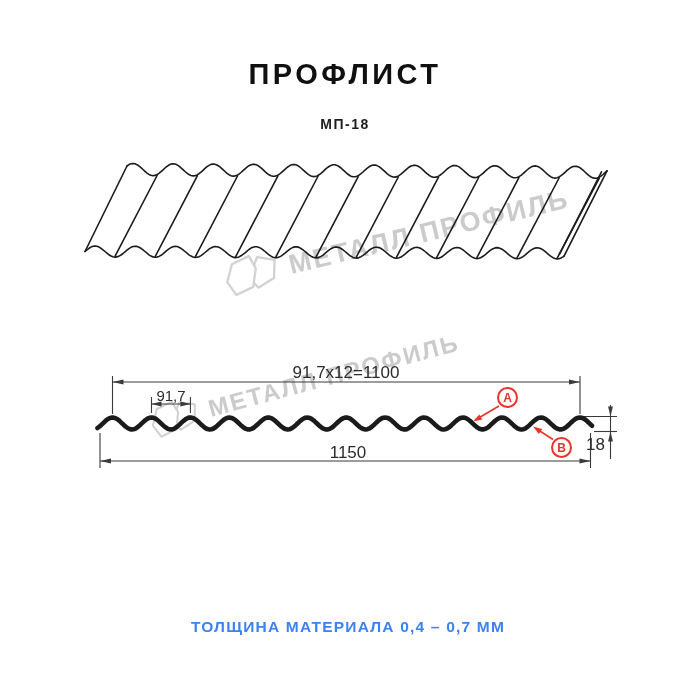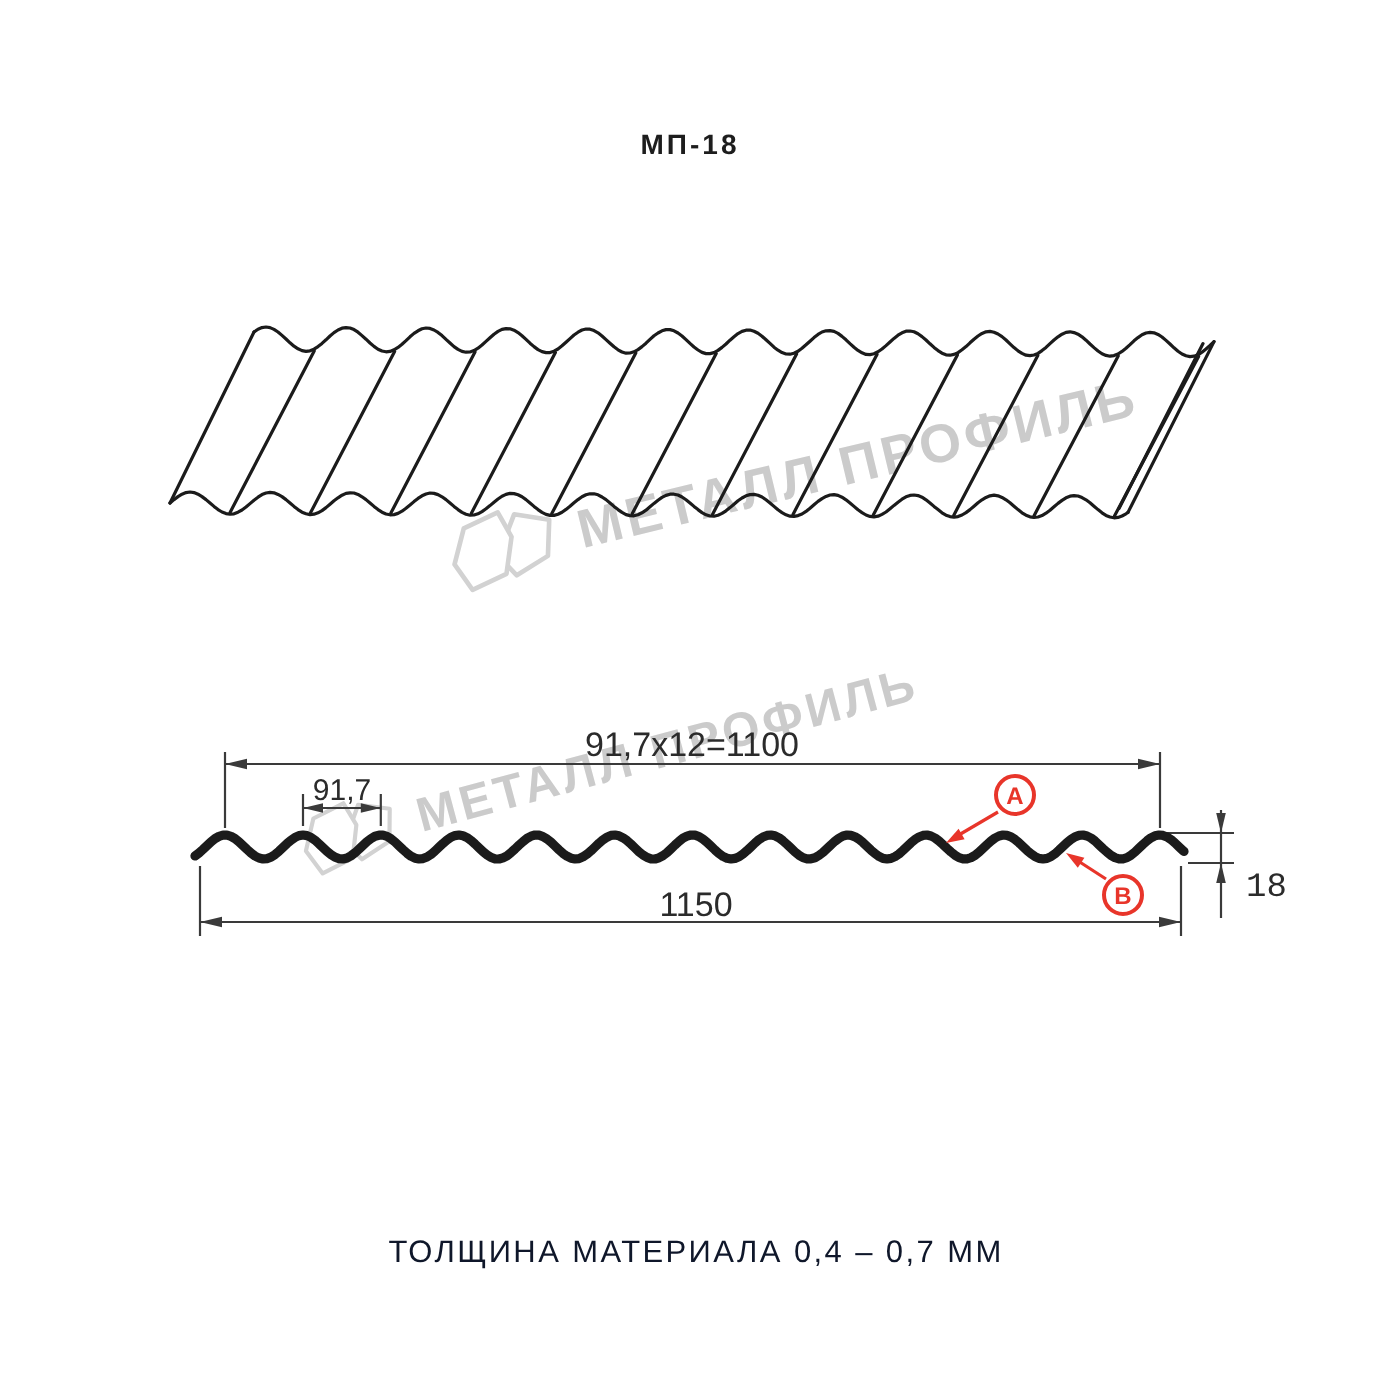--- a/index.html
+++ b/index.html
@@ -9,61 +9,62 @@
   }
   .abs{position:absolute;}
   
   #header{left:0;top:58px;width:690px;text-align:center;}
   #title{
     font-size:29px;font-weight:800;letter-spacing:3.5px;color:#101010;
     margin:0;line-height:32px;
   }
   #subtitle{
     font-size:14px;font-weight:700;letter-spacing:1.5px;color:#1d1d1d;
-    margin:6px 0 0 0;line-height:16px;
+    margin:26px 0 0 0;line-height:16px;
   }
   
   .wm{
     display:flex;align-items:center;gap:9px;white-space:nowrap;
     color:#cbcbcb;font-weight:700;z-index:1;
   }
   .wm .wm-text{letter-spacing:2px;}
   #wm1{left:224px;top:258px;transform:rotate(-13.5deg);transform-origin:0 50%;font-size:27px;}
   #wm2{left:150px;top:404px;transform:rotate(-15deg);transform-origin:0 50%;font-size:24px;}
   .wm svg{flex:0 0 auto;}
   
   #diagram{left:0;top:0;z-index:2;}
   
   .dim{
     z-index:3;color:#2b2b2b;font-size:17px;font-weight:400;white-space:nowrap;
   }
   .center{transform:translateX(-50%);}
   #dim-top{left:346px;top:363px;}
   #dim-pitch{left:171px;top:387px;font-size:15px;}
   #dim-width{left:348px;top:443px;}
-  #dim-height{left:623px;top:435px;font-family:Liberation Mono, monospace;}
+  #dim-height{left:586px;top:435px;}
   
   .callout{
     z-index:4;width:21px;height:21px;border-radius:50%;
     border:2.2px solid #e8352a;color:#e8352a;box-sizing:border-box;
     display:flex;align-items:center;justify-content:center;
     font-size:12px;font-weight:700;background:transparent;line-height:1;
   }
   #callout-a{left:497px;top:387px;}
   #callout-b{left:551px;top:437px;}
   
   #footer{
     left:0;top:618px;width:696px;text-align:center;z-index:3;
-    font-size:15.5px;font-weight:400;letter-spacing:1.2px;color:#0f172a;
+    font-size:15.5px;font-weight:700;letter-spacing:1.2px;color:#3b82f6;
   }
 </style>
 </head>
 <body>
 
 <div id="header" class="abs">
+  <div id="title">ПРОФЛИСТ</div>
   <div id="subtitle">МП-18</div>
 </div>
 
 <div id="wm1" class="wm abs">
   <svg width="58" height="46" viewBox="0 0 60 42">
     <path d="M26 24 L39 5 L56 12 L51 30 L33 36 Z" fill="none" stroke="#d2d2d2" stroke-width="2.4" stroke-linejoin="round"></path>
     <path d="M3 23 L12 6 L31 2 L35 16 L28 34 L9 38 Z" fill="#ffffff" stroke="#d2d2d2" stroke-width="2.4" stroke-linejoin="round"></path>
   </svg>
   <span class="wm-text">МЕТАЛЛ ПРОФИЛЬ</span>
 </div>

